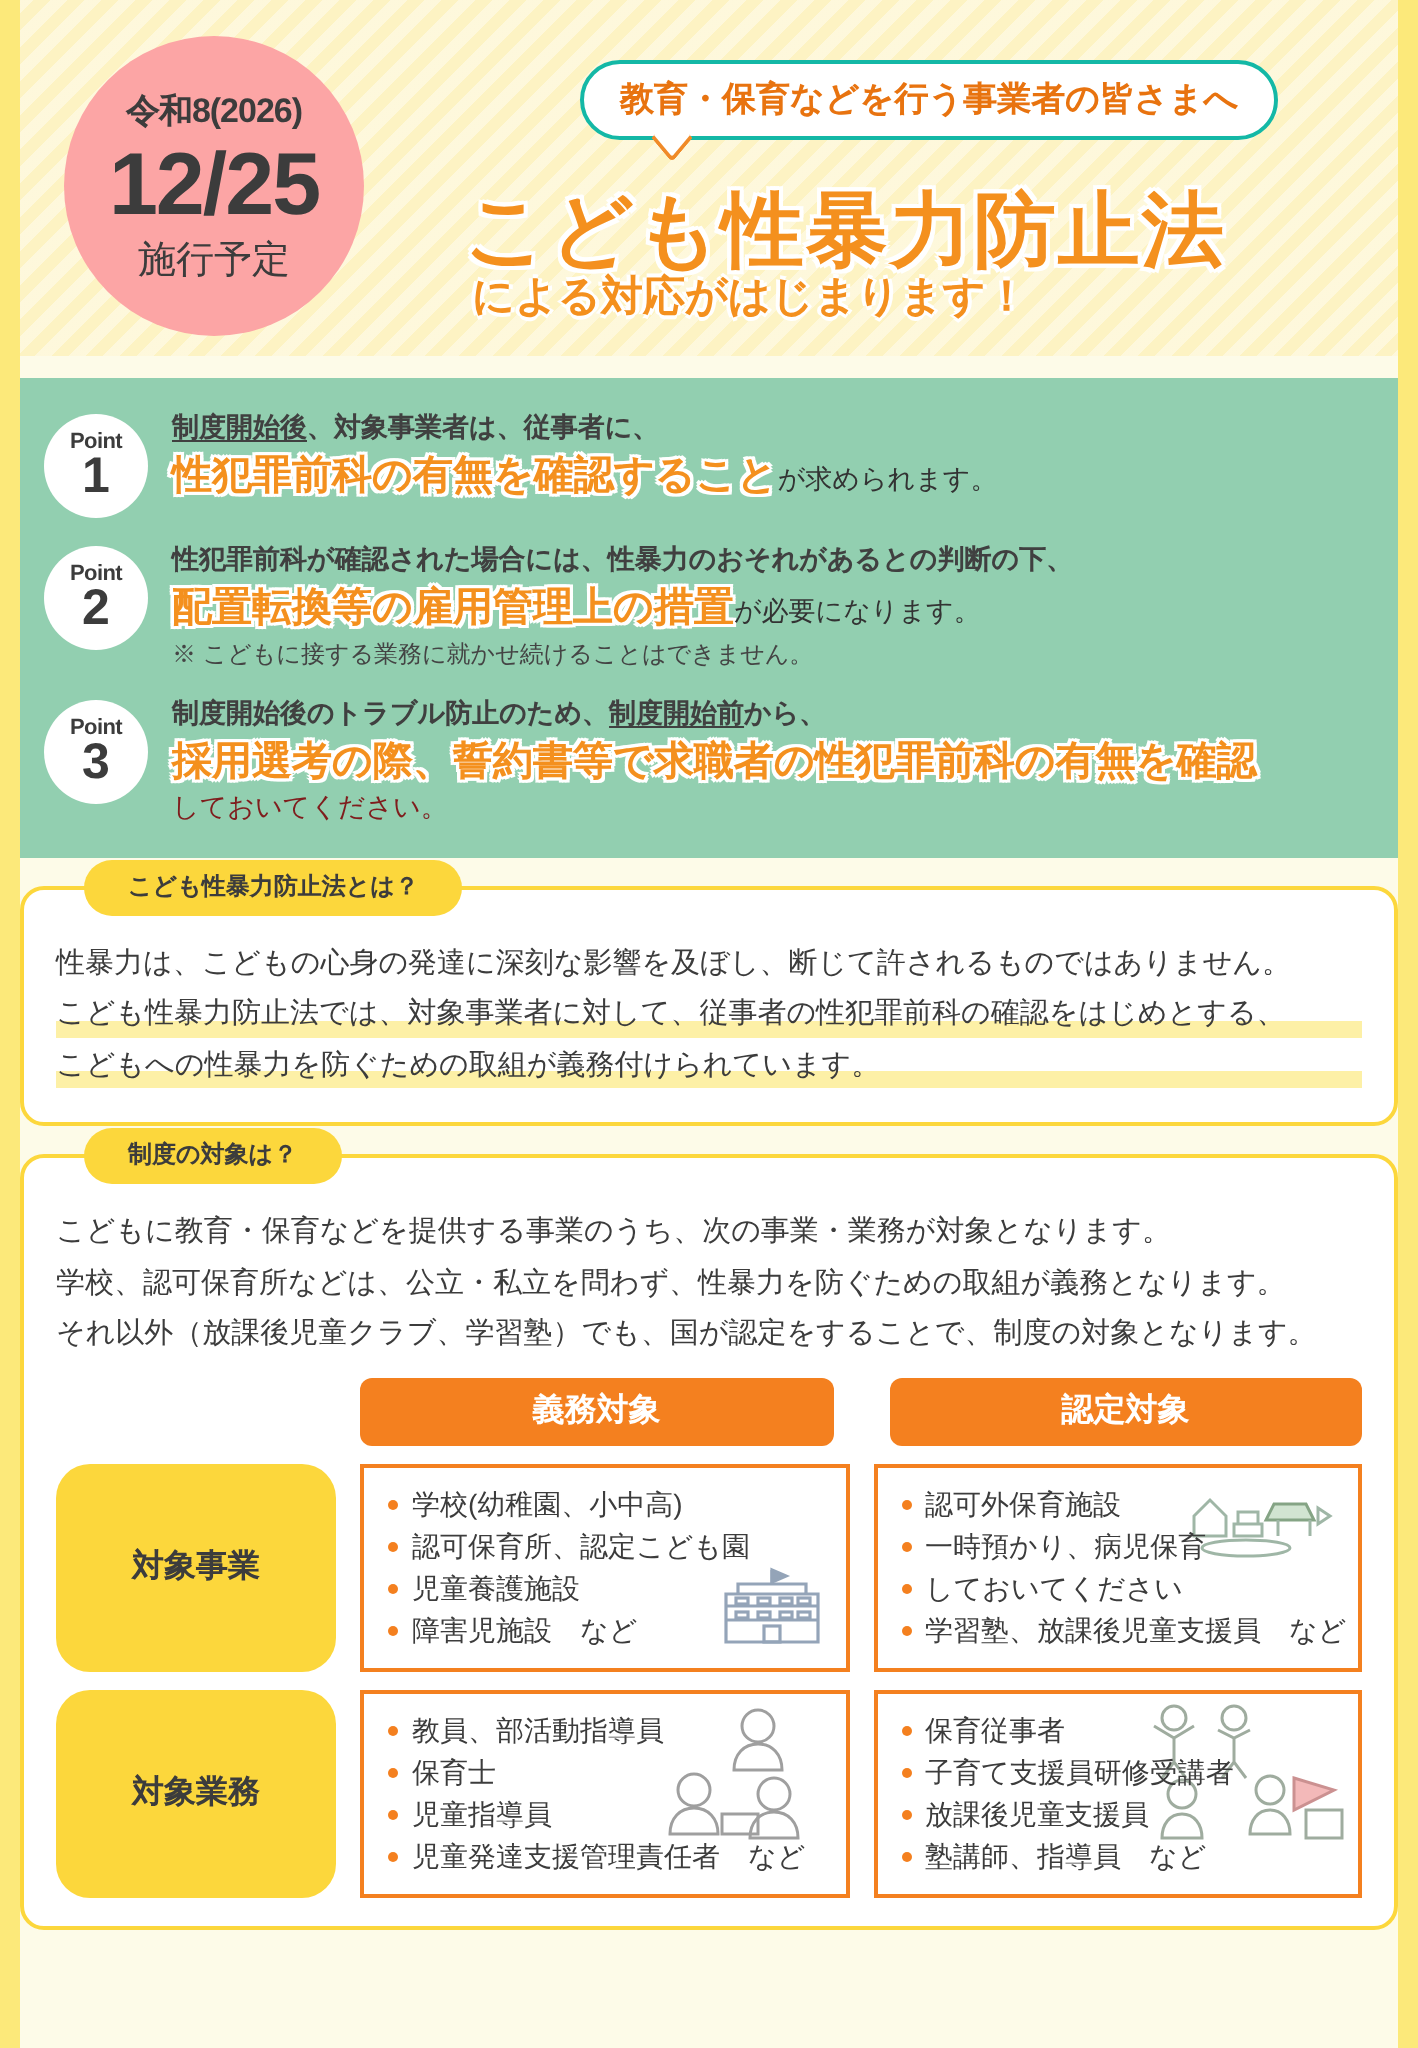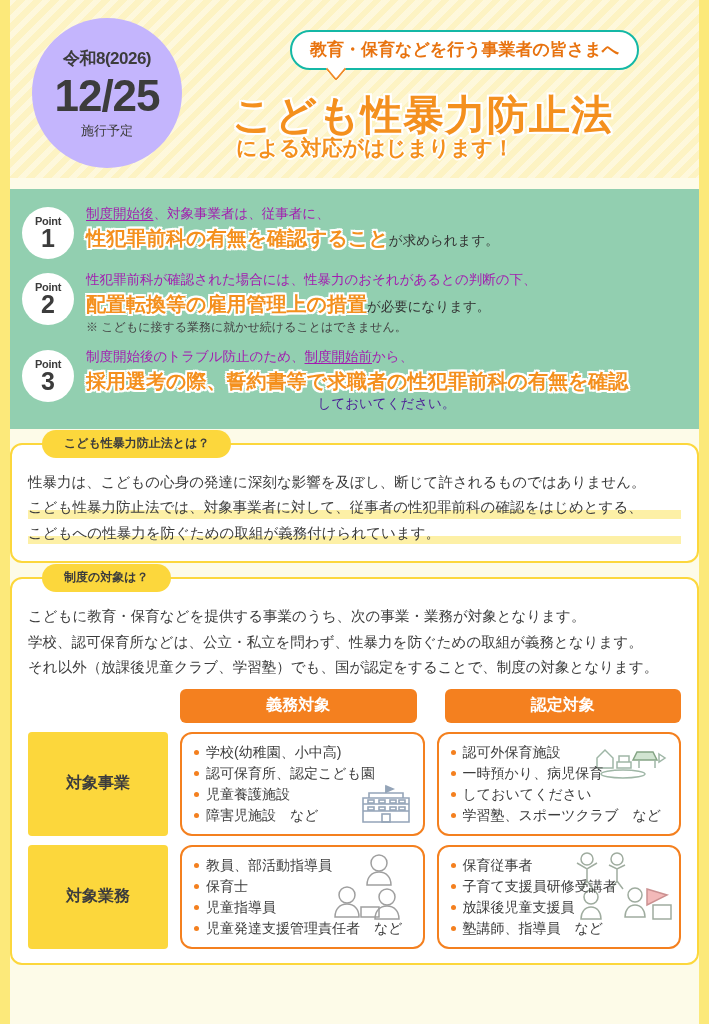--- a/index.html
+++ b/index.html
@@ -35,29 +35,29 @@
     background: repeating-linear-gradient(135deg,
        rgba(255,255,255,0.0) 0px, rgba(255,255,255,0.0) 6px,
        rgba(255,255,255,0.55) 6px, rgba(255,255,255,0.55) 12px);
     opacity: .75;
   }
   .date-badge {
     position:absolute;
     left: 32px; top: 18px;
     width: 150px; height: 150px;
     border-radius: 50%;
-    background: #c4b5fd;
+    background: #fca5a5;
     color: #3c3c3c;
     text-align:center;
     display:flex; flex-direction:column; align-items:center; justify-content:center;
     line-height: 1;
   }
   .date-badge .era { font-size: 17px; font-weight: bold; letter-spacing: -0.5px; }
   .date-badge .big { font-size: 44px; font-weight: bold; margin: 7px 0 6px; letter-spacing:-1px;}
-  .date-badge .note { font-size: 13px; }
+  .date-badge .note { font-size: 19px; }
 
   .ribbon {
     position:absolute;
     left: 290px; top: 30px;
     background: #ffffff;
     border: 2px solid #14b8a6;
     color: #e8730f;
     font-size: 17px;
     font-weight: bold;
     padding: 6px 18px 7px;
@@ -119,41 +119,42 @@
     display:flex; flex-direction:column;
     align-items:center; justify-content:center;
     margin-right: 12px;
     margin-top: 4px;
   }
   .point-circle .plabel { font-size: 11px; font-weight: bold; letter-spacing:-0.3px; }
   .point-circle .pnum { font-size: 25px; font-weight: bold; line-height: 1; margin-top:-1px;}
   .point-body { flex: 1 1 auto; padding-top: 2px; }
   .p-small {
     font-size: 13.5px;
-    color: #a21caf;
+    color: #404040;
     margin-bottom: 3px;
+    font-weight: bold;
   }
   .p-small .ul { text-decoration: underline; text-decoration-thickness: 1px; text-underline-offset: 2px;}
   .p-strong {
     font-size: 20px;
     font-weight: bold;
     color: #f4901e;
     line-height: 1.25;
     text-shadow:
       1.6px 0 0 #fff, -1.6px 0 0 #fff, 0 1.6px 0 #fff, 0 -1.6px 0 #fff,
       1.6px 1.6px 0 #fff, -1.6px 1.6px 0 #fff, 1.6px -1.6px 0 #fff, -1.6px -1.6px 0 #fff;
   }
   .p-strong .tail {
     font-size: 13.5px;
     font-weight: normal;
     color: #333;
     text-shadow: none;
   }
   .p-note { font-size: 12px; color: #444; margin-top: 2px; }
-  .p-after { font-size: 13.5px; color:#4c1d95; margin-top:1px;text-align:center; }
+  .p-after { font-size: 13.5px; color:#7f1d1d; margin-top:1px; }
 
   
   .card {
     margin: 14px 10px 0;
     background: #ffffff;
     border: 2px solid #fcd73c;
     border-radius: 12px;
     padding: 26px 16px 14px;
     position: relative;
   }
@@ -193,28 +194,28 @@
   }
   .tbl-row {
     display:flex;
     gap: 12px;
     margin-top: 9px;
     align-items: stretch;
   }
   .tbl-row .rowhead {
     flex: 0 0 140px;
     background: #fcd73c;
-    border-radius: 4px;
+    border-radius: 17px;
     display:flex; align-items:center; justify-content:center;
     font-size: 16px; font-weight: bold; color:#3c3c3c;
   }
   .cell {
     flex: 1 1 0;
     border: 2px solid #f4801f;
-    border-radius: 12px;
+    border-radius: 0;
     padding: 8px 10px 8px 12px;
     position: relative;
     overflow:hidden;
     min-height: 104px;
   }
   .cell ul { list-style:none; margin:0; padding:0; position:relative; z-index:2;}
   .cell li {
     font-size: 14px;
     line-height: 1.5;
     padding-left: 12px;
@@ -341,21 +342,21 @@
             </g>
           </svg>
         </span>
       </div>
 
       <div class="cell">
         <ul>
           <li>認可外保育施設</li>
           <li>一時預かり、病児保育</li>
           <li>しておいてください</li>
-          <li>学習塾、スポーツクラブ　など</li>
+          <li>学習塾、放課後児童支援員　など</li>
         </ul>
         <span class="art" style="right:8px; top:6px; bottom:auto;">
           <svg width="78" height="40" viewBox="0 0 78 40">
             <g fill="none" stroke="#9ab3a2" stroke-width="1.5">
               <path d="M4 18l8-8 8 8v10H4z"></path>
               <path d="M24 22h14v6H24z"></path>
               <path d="M26 22v-6h10v6"></path>
               <path d="M44 12h16l4 8H40z" fill="#cfe3cf" stroke="#7fa07f"></path>
               <path d="M46 20v8M62 20v8"></path>
               <ellipse cx="30" cy="34" rx="22" ry="4"></ellipse>

